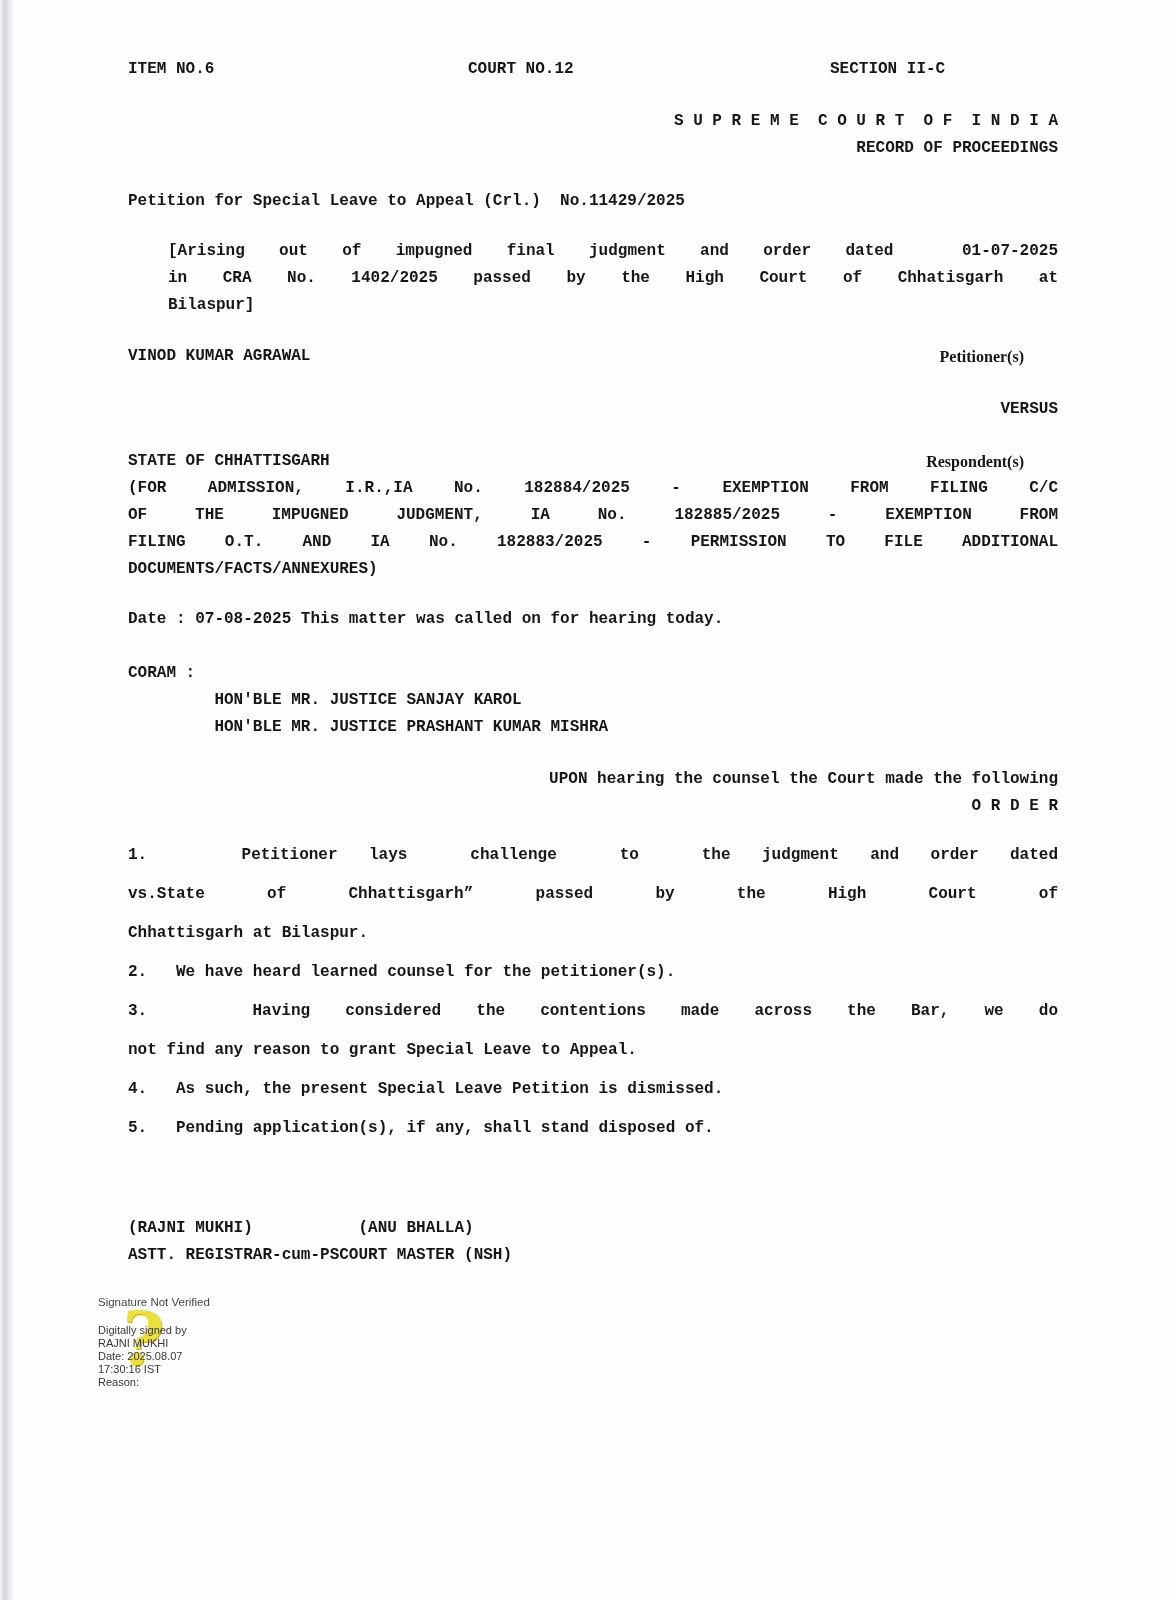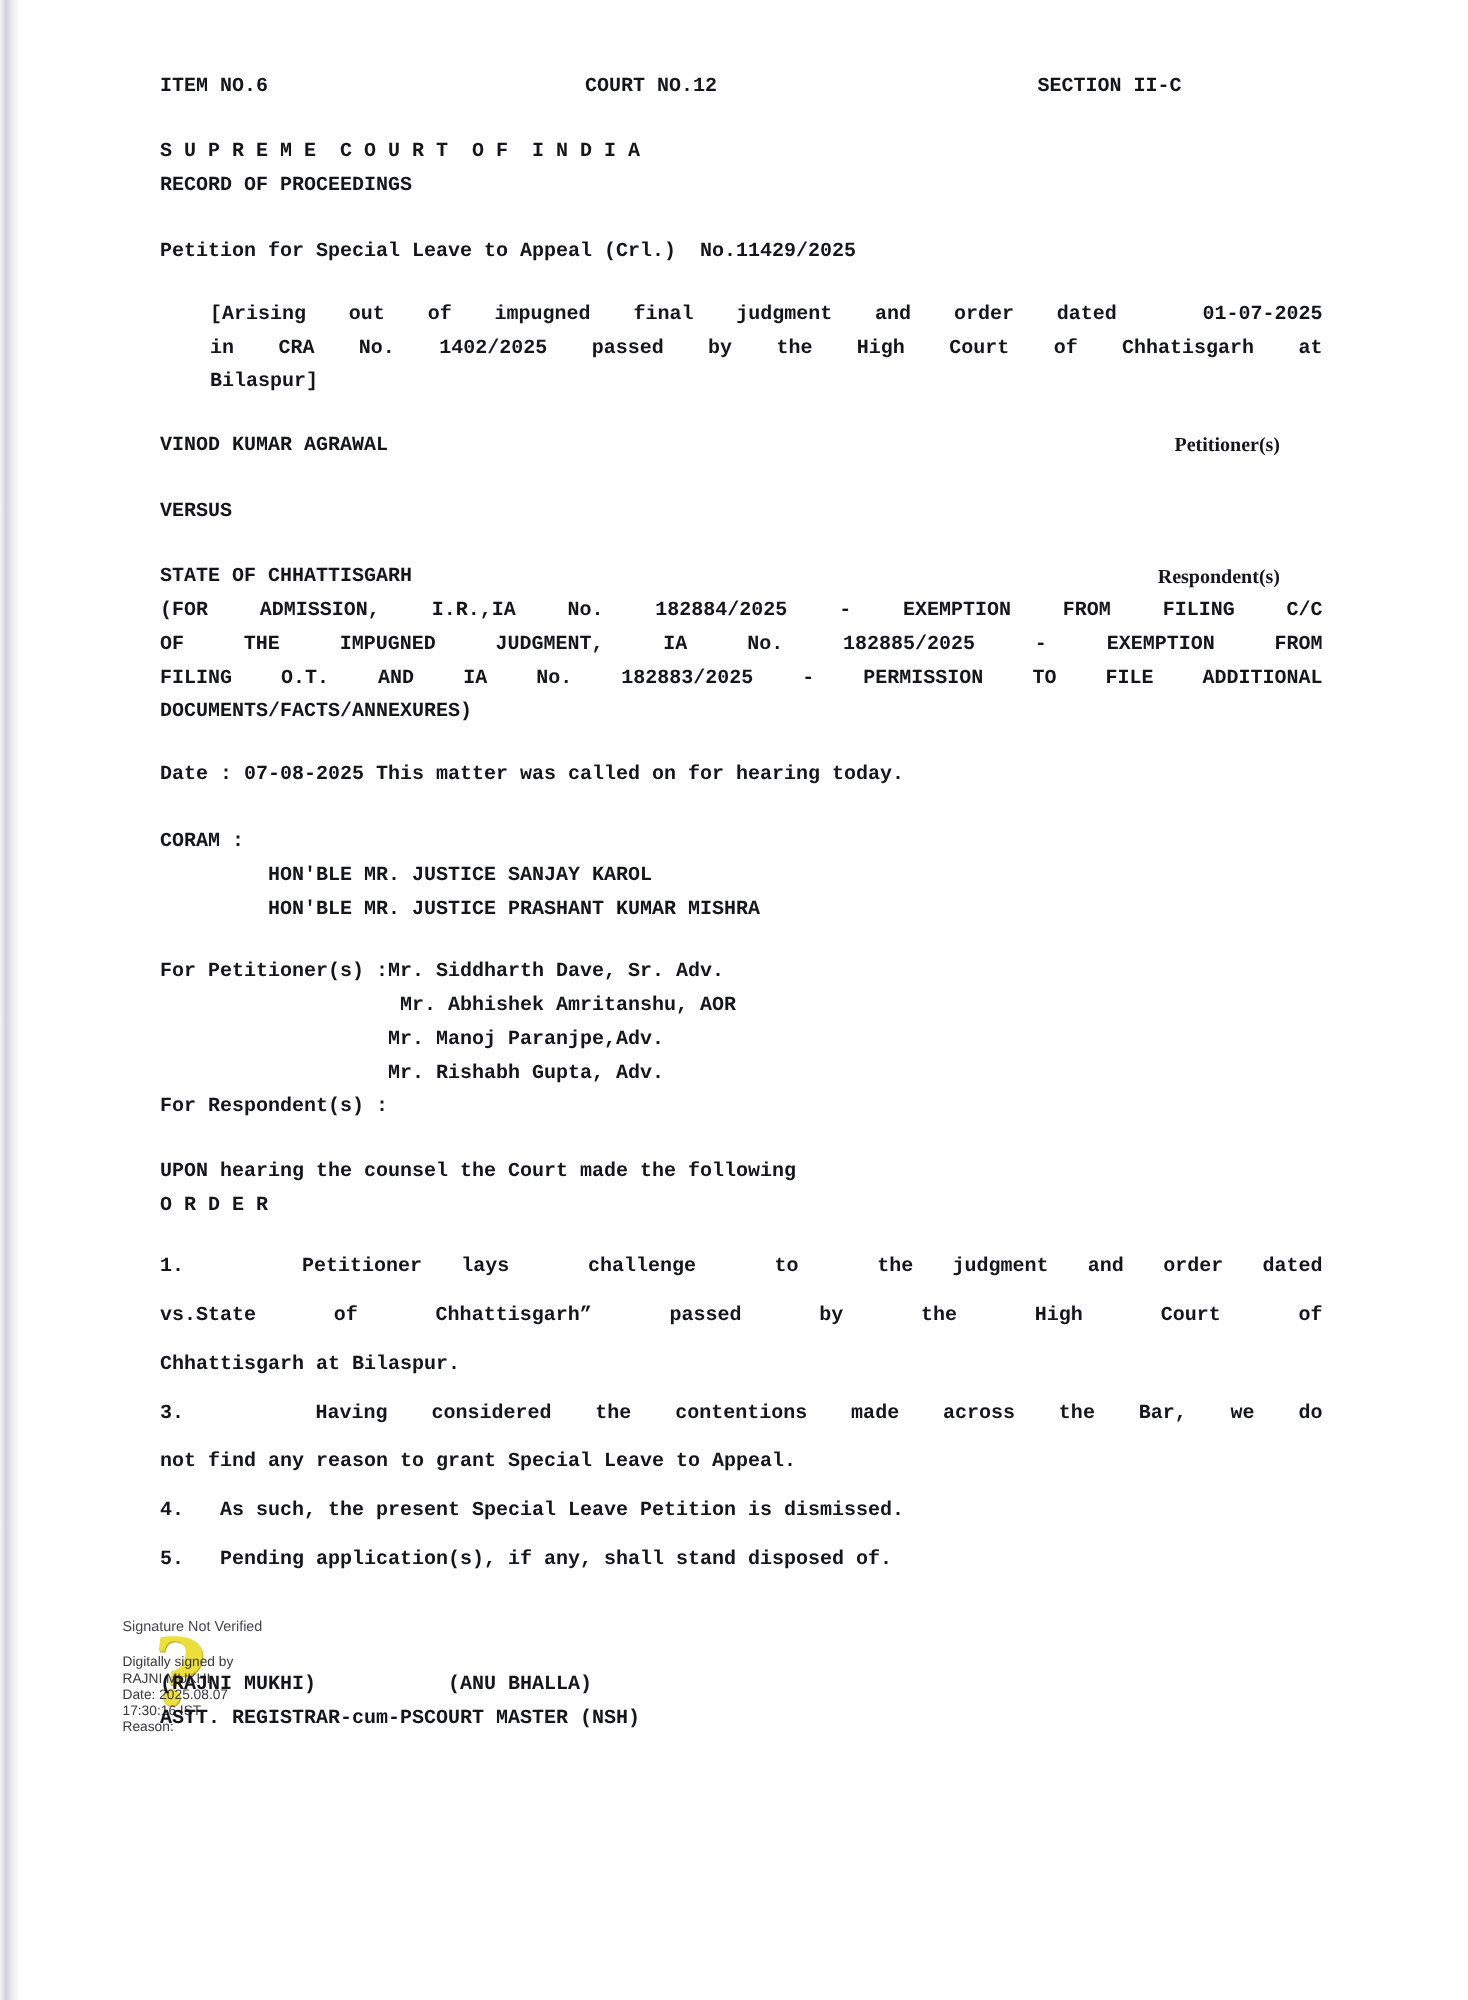--- a/index.html
+++ b/index.html
@@ -17,21 +17,21 @@
     position: absolute; left: 0; top: 0; bottom: 0; width: 16px;
     background: linear-gradient(90deg, #f6f6f8 0%, #d2d2da 30%, #ececf1 62%, #ffffff 100%);
   }
   .content {
     position: relative; z-index: 2;
     padding: 56px 116px 0 128px; 
     font-size: 16px; line-height: 27px;
   }
   .line   { white-space: pre; height: 27px; }
   .jline  { white-space: pre-wrap; text-align: justify; text-align-last: justify; height: 27px; }
-  .center { text-align: left; white-space: pre; height: 27px; }
+  .center { text-align: right; white-space: pre; height: 27px; }
   .hline  { position: relative; height: 27px; }
   .hline .h-item    { position: absolute; left: 0; }
   .hline .h-court   { position: absolute; left: 340px; }
   .hline .h-section { position: absolute; left: 702px; }
   .row { display: flex; justify-content: space-between; height: 27px; }
   .row .right { margin-right: 34px; font-family: Liberation Serif, serif; }
   .mt-title   { margin-top: 25px; }
   .mt-pet     { margin-top: 26px; }
   .mt-arising { margin-top: 23px; margin-left: 40px; }
   .mt-vinod   { margin-top: 24px; }
@@ -109,35 +109,29 @@
       <div class="jline">FILING O.T. AND IA No. 182883/2025 - PERMISSION TO FILE ADDITIONAL</div>
       <div class="line">DOCUMENTS/FACTS/ANNEXURES)</div>
     </div>
 
     <div class="line mt-date">Date : 07-08-2025 This matter was called on for hearing today.</div>
 
     <div class="line mt-coram">CORAM :</div>
     <div class="line">         HON'BLE MR. JUSTICE SANJAY KAROL</div>
     <div class="line">         HON'BLE MR. JUSTICE PRASHANT KUMAR MISHRA</div>
 
-    <div class="mt-app">
-      <div class="line">For Petitioner(s) :Mr. Siddharth Dave, Sr. Adv.</div>
-      <div class="line">                    Mr. Abhishek Amritanshu, AOR</div>
-      <div class="line">                   Mr. Manoj Paranjpe,Adv.</div>
-      <div class="line">                   Mr. Rishabh Gupta, Adv.</div>
-      <div class="line">For Respondent(s) :</div>
-    </div>
 
     <div class="center mt-upon">UPON hearing the counsel the Court made the following</div>
     <div class="center">O R D E R</div>
 
     <div class="order">
       <div class="jline">1.   Petitioner lays  challenge  to  the judgment and order dated</div>
       <div class="jline">vs.State  of  Chhattisgarh”  passed  by  the  High  Court  of</div>
       <div class="line">Chhattisgarh at Bilaspur.</div>
+      <div class="line">2.   We have heard learned counsel for the petitioner(s).</div>
       <div class="jline">3.   Having considered the contentions made across the Bar, we do</div>
       <div class="line">not find any reason to grant Special Leave to Appeal.</div>
       <div class="line">4.   As such, the present Special Leave Petition is dismissed.</div>
       <div class="line">5.   Pending application(s), if any, shall stand disposed of.</div>
     </div>
 
     <div class="footer">
       <div class="fcol"><span>(RAJNI MUKHI)</span><br><span>ASTT. REGISTRAR-cum-PS</span></div>
       <div class="fcol fright"><span>  (ANU BHALLA)</span><br><span>COURT MASTER (NSH)</span></div>
     </div>

